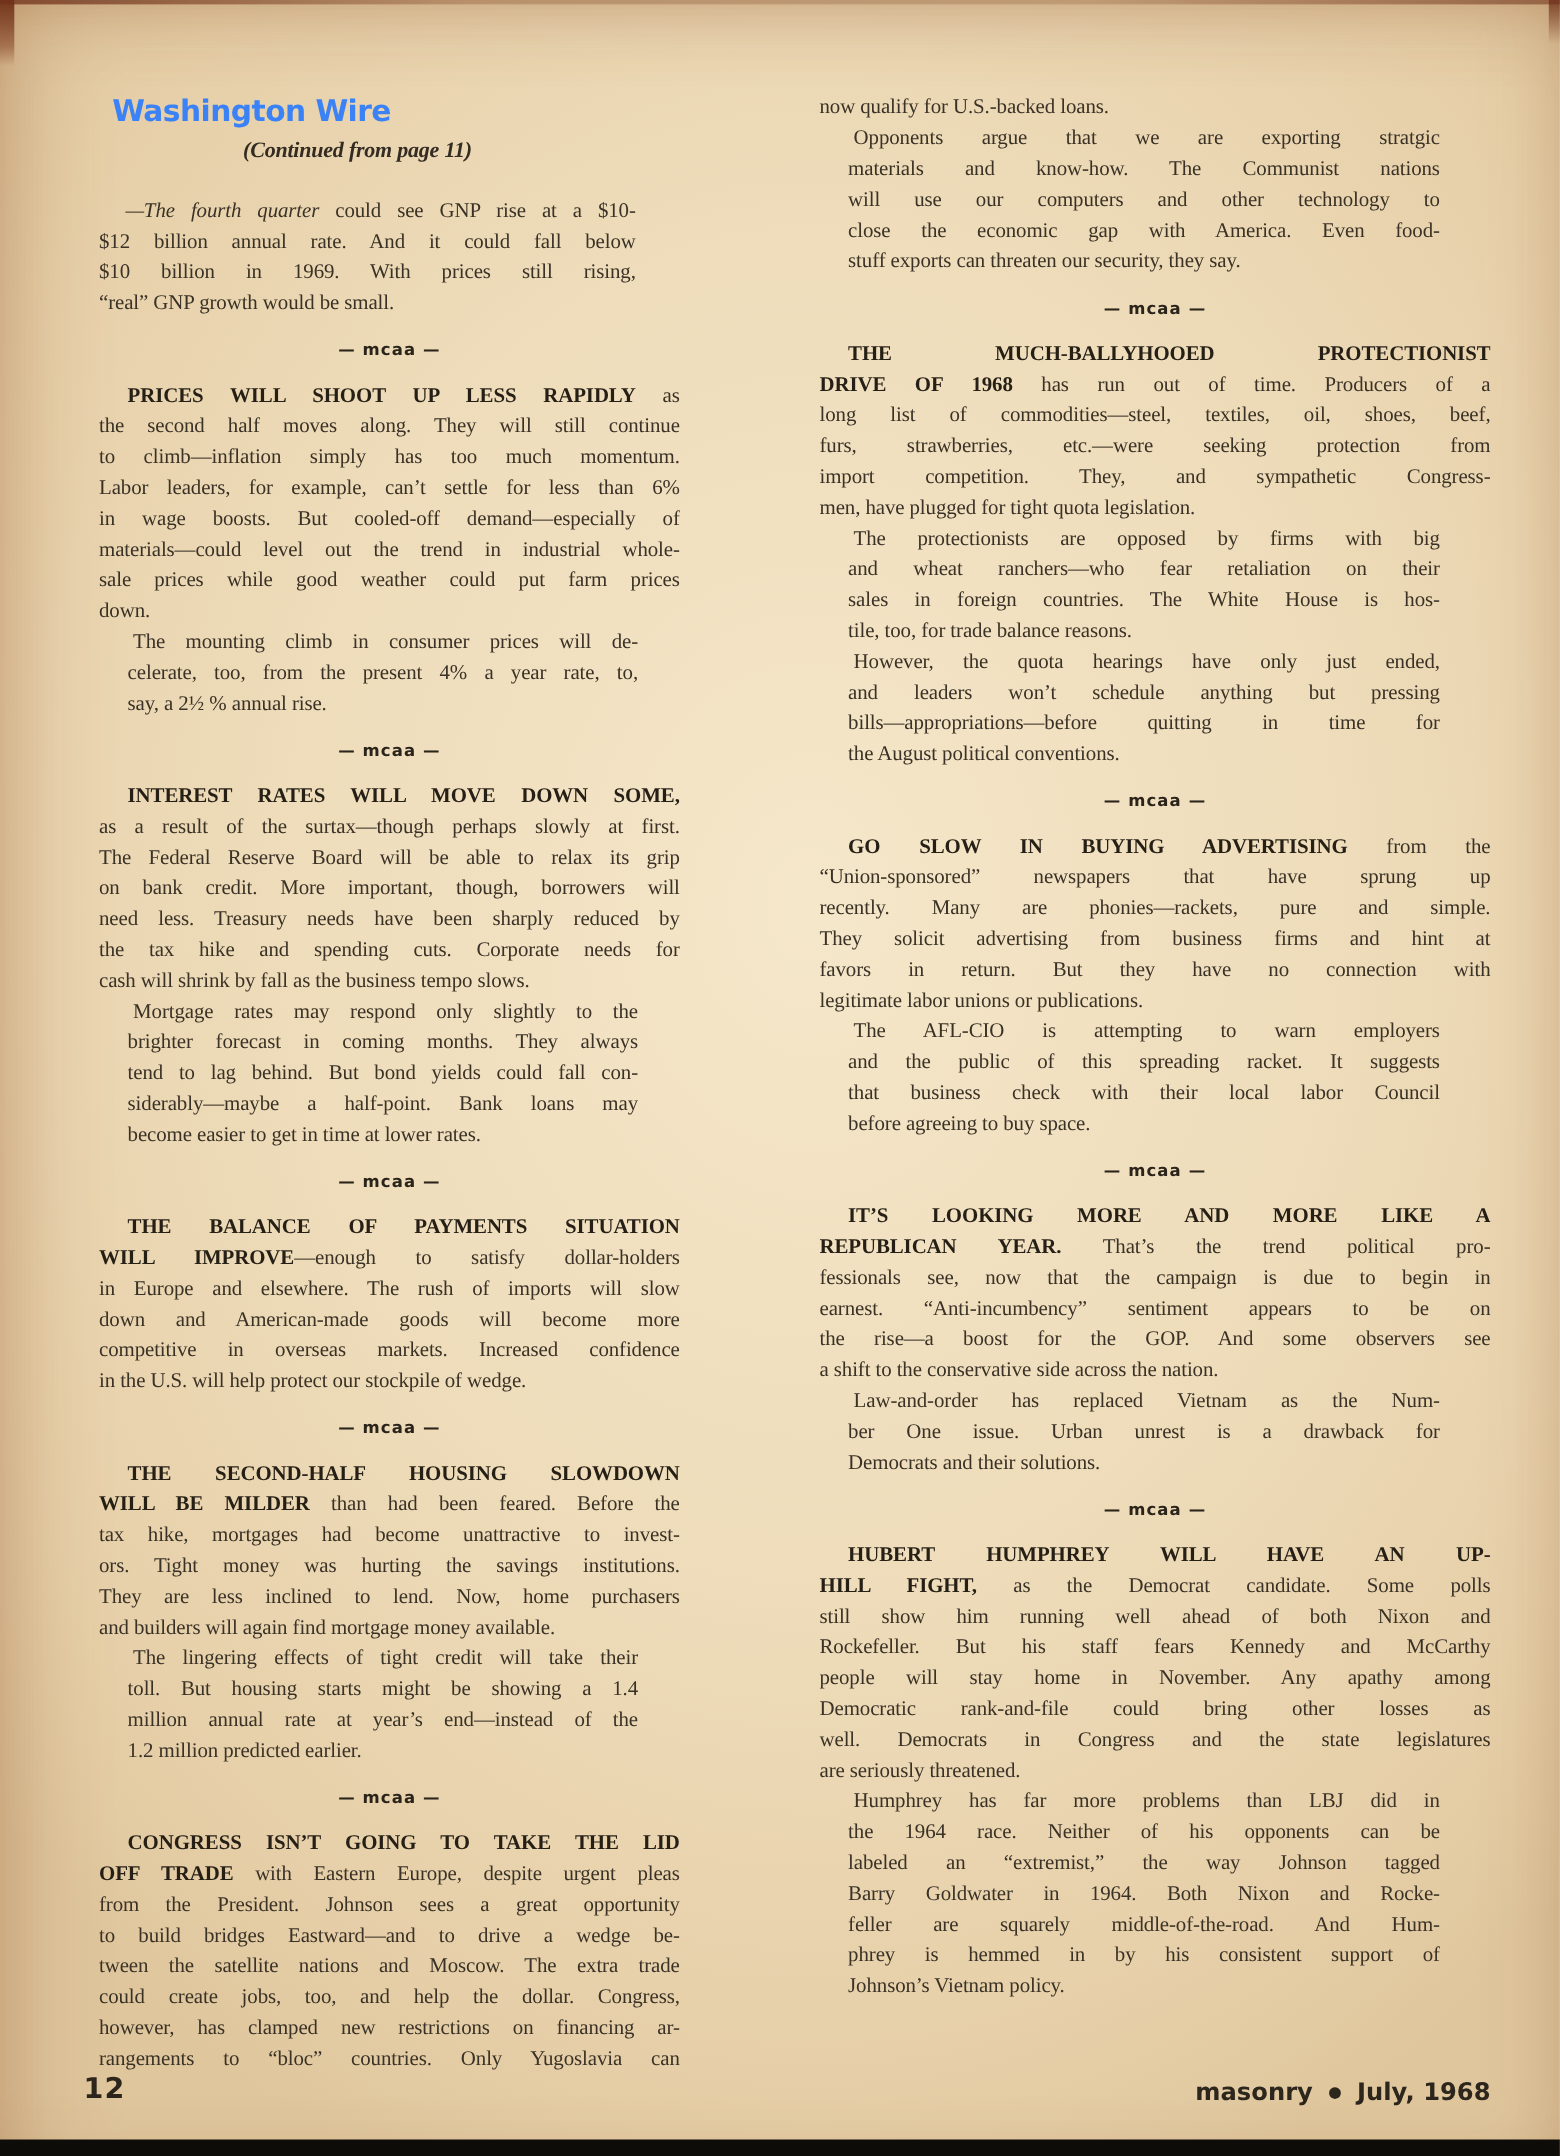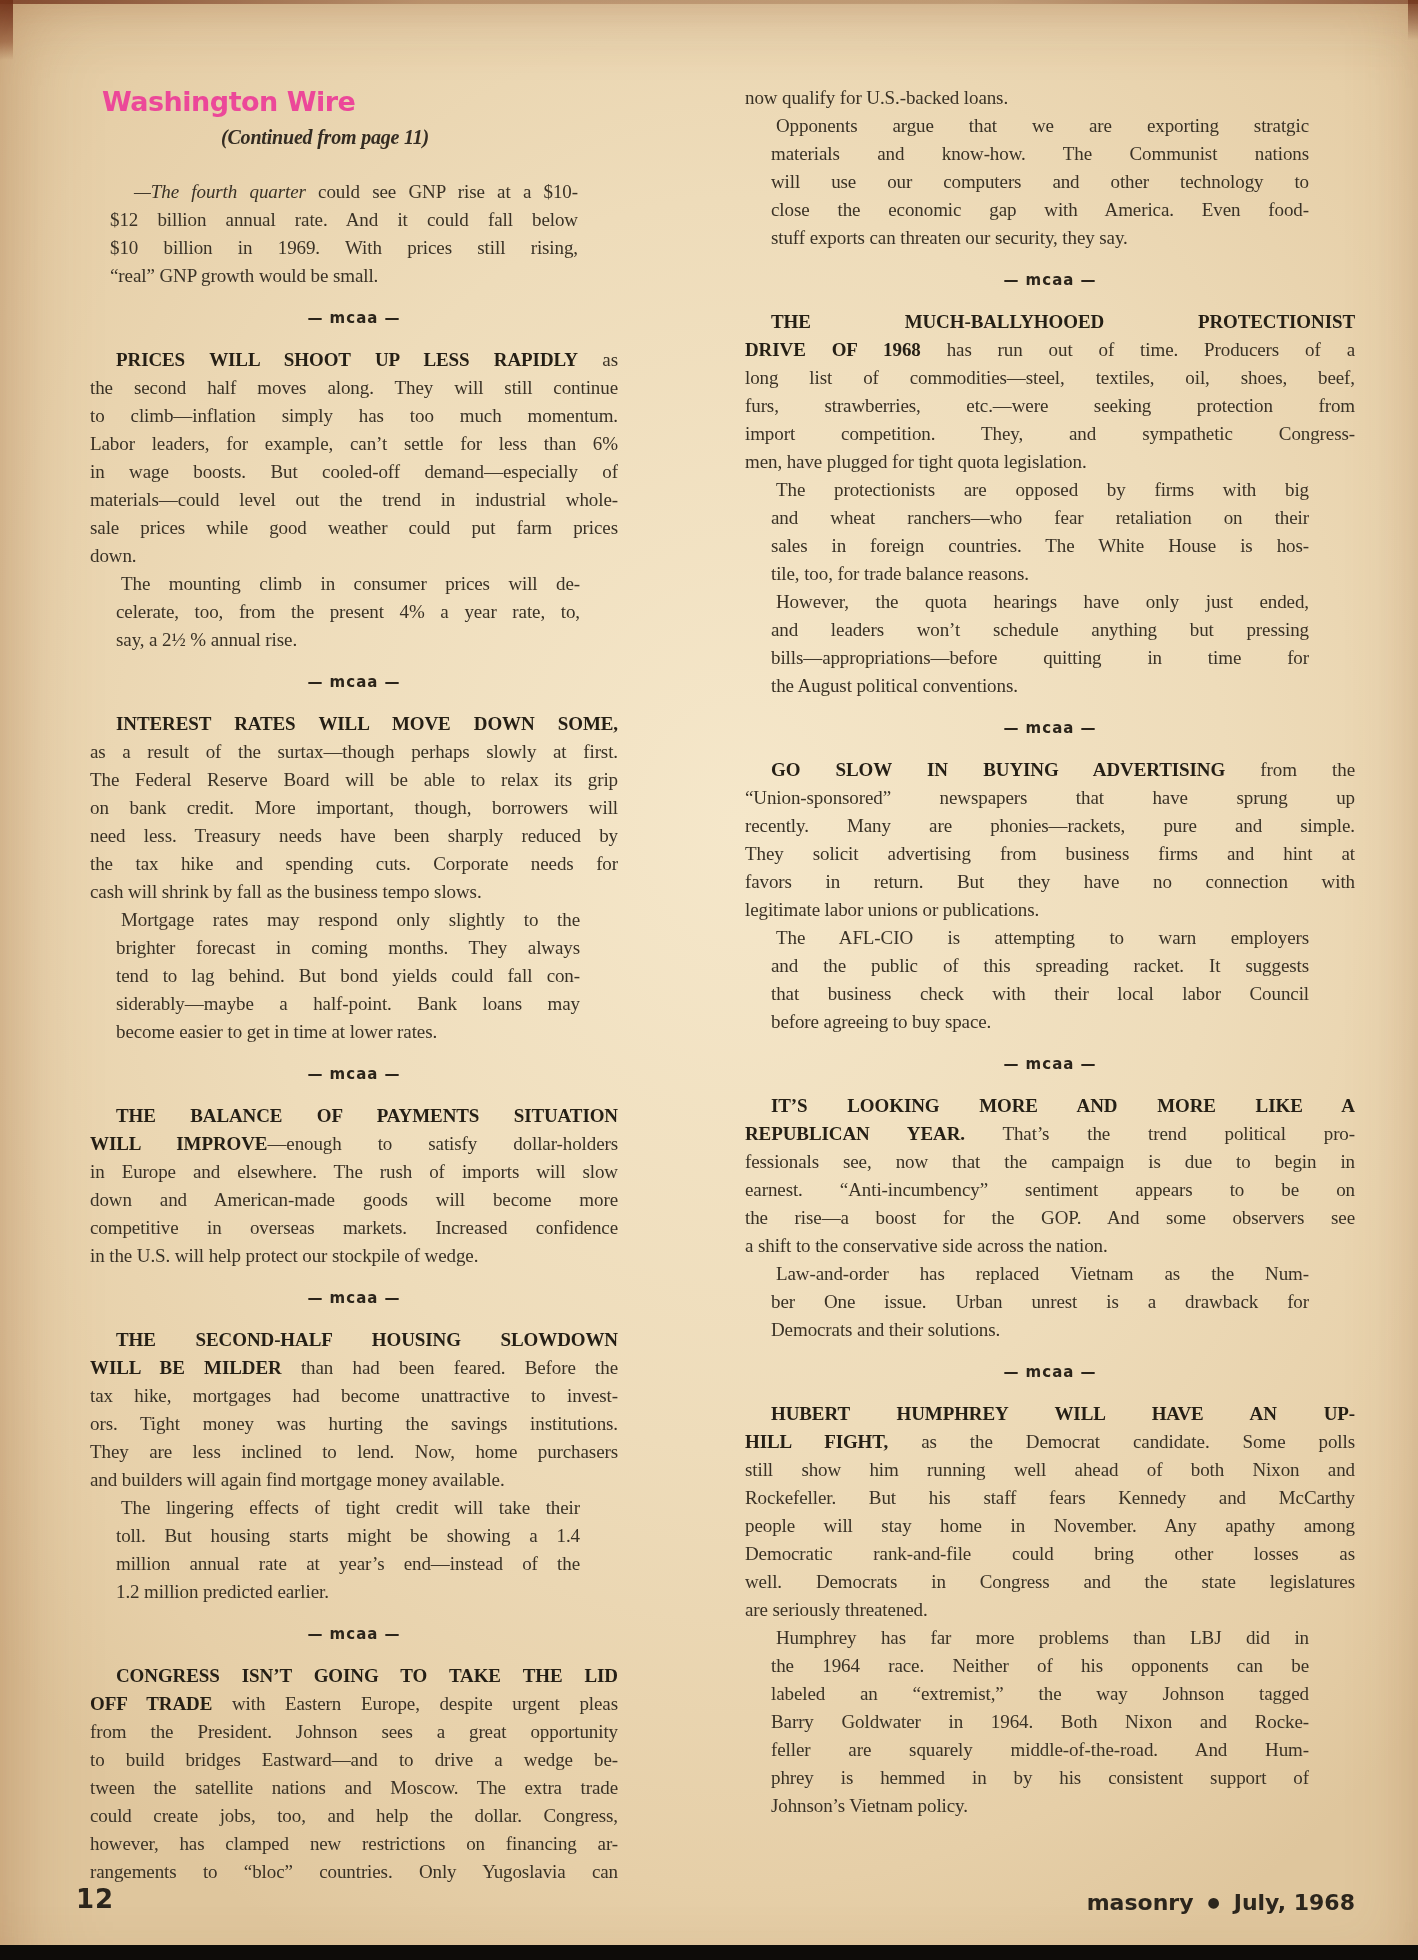--- a/index.html
+++ b/index.html
@@ -7,41 +7,41 @@
     margin:0; width:1418px; height:1960px; position:relative; overflow:hidden;
     background: radial-gradient(ellipse 980px 1250px at 52% 42%, #f5e7ca 0%, #eedcba 50%, #e6cfa8 85%, #dfc69d 100%);
     font-family:"Liberation Serif", serif; color:#3a3226;
   }
   .col { position:absolute; top:84px; }
   .col-left  { left:90px;  width:528px; }
   .col-right { left:745px; width:610px; }
 
   .wire-title {
     font-family:"DejaVu Sans", sans-serif; font-weight:bold; font-size:27px;
-    letter-spacing:-0.5px; color:#ec4899; padding-left:12px; height:40px; line-height:36px;
+    letter-spacing:-0.5px; color:#3b82f6; padding-left:12px; height:40px; line-height:36px;
   }
   .continued {
     font-weight:bold; font-style:italic; font-size:20px; letter-spacing:-0.2px;
     width:470px; text-align:center; color:#342c22; height:30px; line-height:26px; margin-bottom:24px;
   }
 
   .line {
     height:28px; line-height:28px; font-size:19px; letter-spacing:-0.1px;
     text-align:justify; text-align-last:justify; white-space:nowrap; overflow:hidden;
   }
   .line.end { text-align-last:left; }
   span.bd { font-weight:bold; color:#251f15; }
   span.it { font-style:italic; }
   span.rg { }
 
   .block { margin:0; }
   .para  .line:first-child { padding-left:26px; }
   .intro .line:first-child { padding-left:24px; }
   .sub   .line:first-child { padding-left:5px; }
-  .intro { margin:0 40px 2px 20px; }
+  .intro { margin:0 40px 2px 0; }
   .sub   { margin-left:26px; }
   .col-left  .sub { margin-right:38px; }
   .col-right .sub { margin-right:46px; }
 
   .divider { margin:14px 0; }
   .divider .line {
     text-align:right; text-align-last:center;
     font-family:"DejaVu Sans", sans-serif; font-weight:bold; font-size:15px;
     letter-spacing:1px; color:#2b241a;
   }

